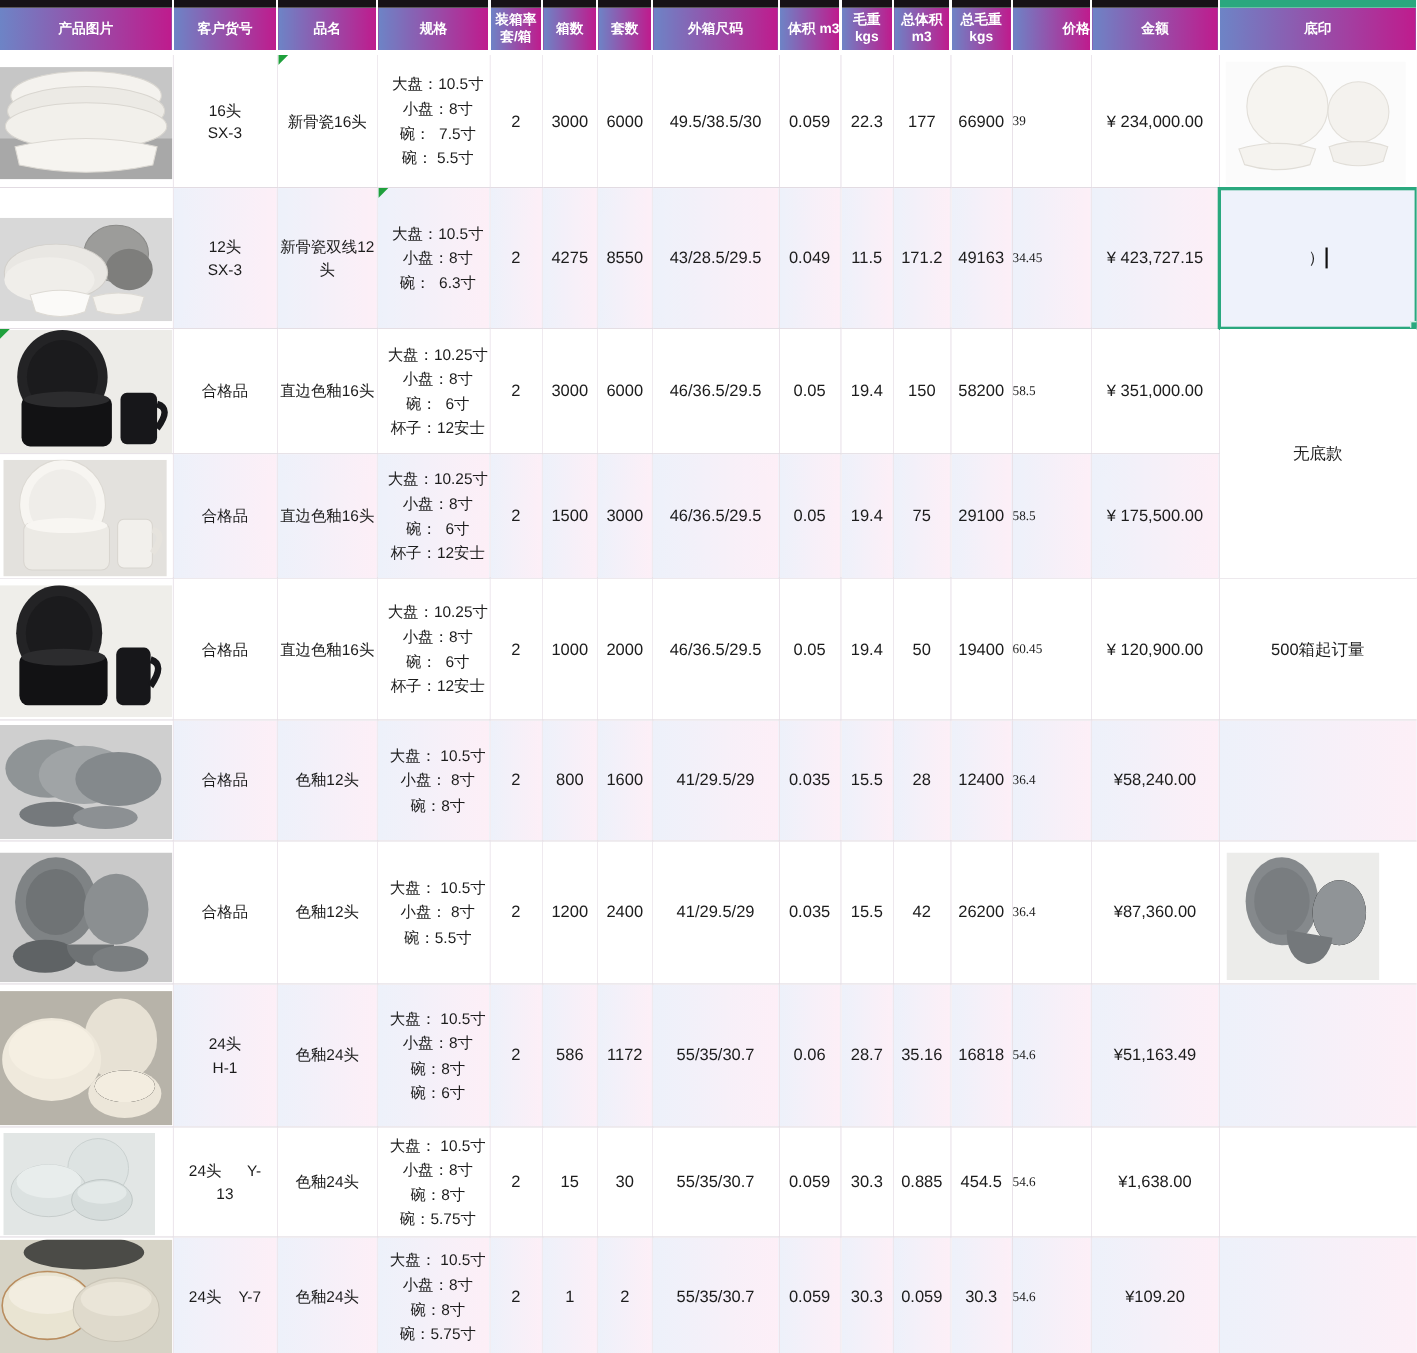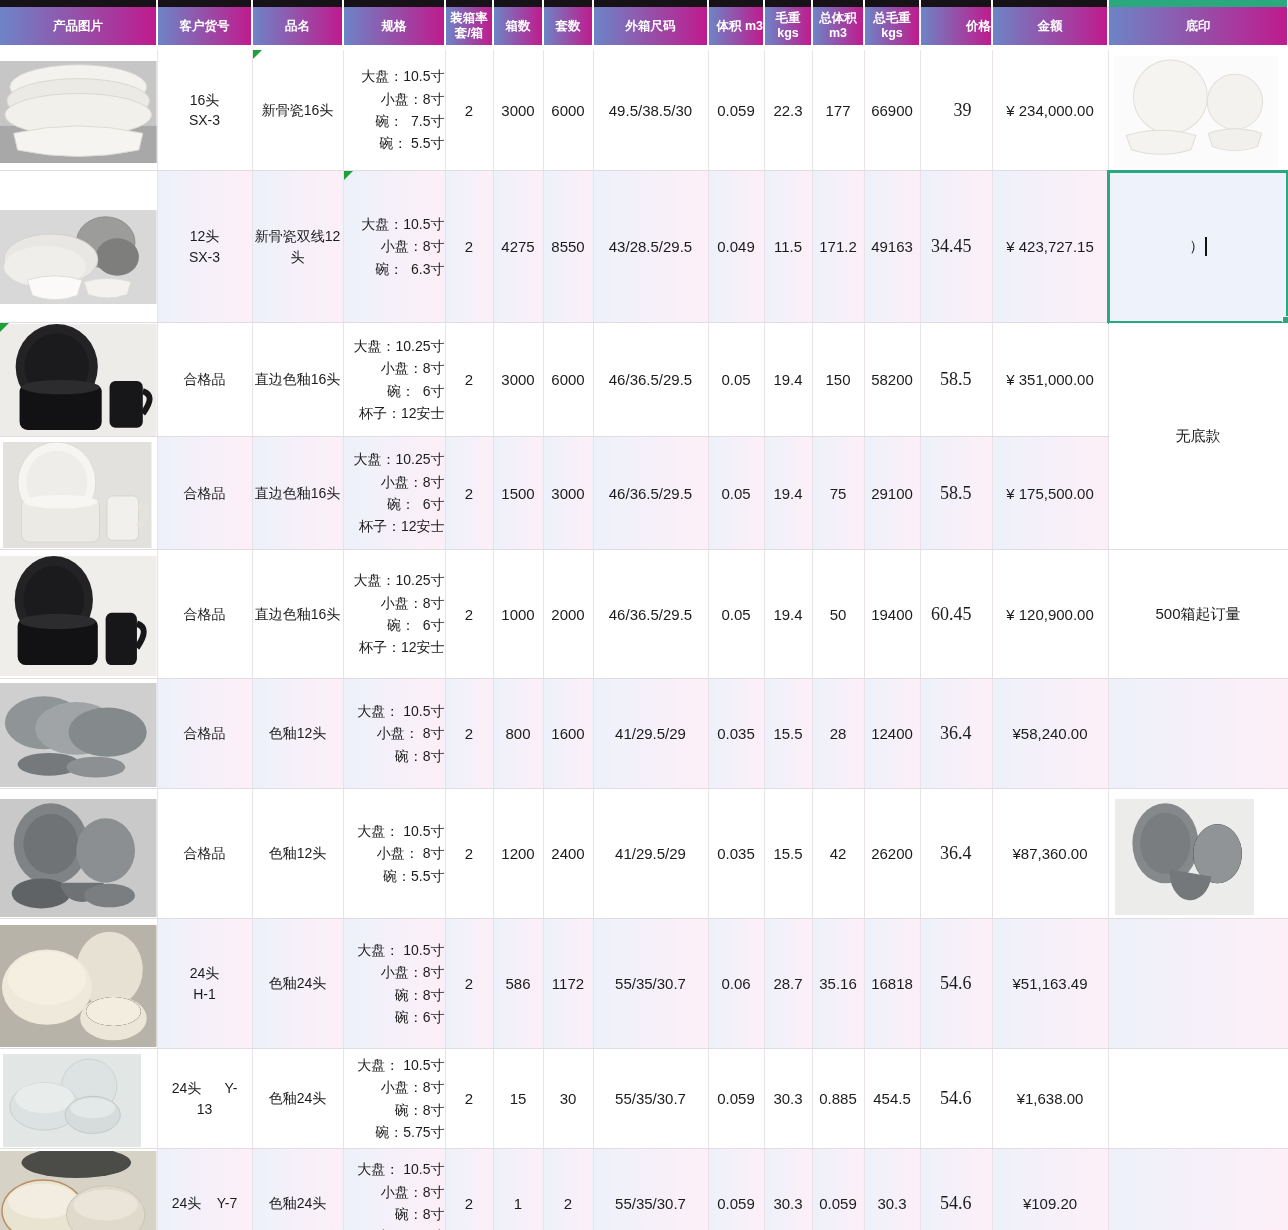--- a/index.html
+++ b/index.html
@@ -13,23 +13,23 @@
   
   tr.head th{height:38px;background:linear-gradient(90deg,#6d84c6,#bf1b8d);
     color:#fff;font-size:12.5px;font-weight:bold;text-align:center;
     white-space:pre-line;line-height:1.2;border-right:2px solid #fff;border-bottom:5px solid #fff;}
   tr.head th.left{text-align:right;padding-left:5px;}
   
   td.c{border-right:1px solid #e9e2e9;border-bottom:1px solid #e2dbe2;
        text-align:center;font-size:15px;background:#fff;}
   tr.band td.c{background:linear-gradient(90deg,#edf1fa,#fdeff7);}
   td.sku,td.pname{font-size:14px;white-space:pre-wrap;line-height:1.45;}
-  td.spec{text-align:right;font-size:14px;white-space:pre-wrap;line-height:1.6;padding-left:8px;margin-left:44px;}
-  td.price{text-align:right;padding-right:20px;font-family:"Liberation Serif","DejaVu Serif",serif;
-           font-size:18px;}
+  td.spec{text-align:center;font-size:14px;white-space:pre-wrap;line-height:1.6;padding-left:8px;margin-left:44px;}
+  td.price{text-align:left;padding-right:20px;font-family:"Liberation Serif","DejaVu Serif",serif;
+           font-size:12px;}
   td.imgc{background:#fff !important;}
   
   .ph{display:block;}
   .ph svg{display:block;width:100%;height:100%;}
   
   .tri{position:absolute;top:0;left:0;width:0;height:0;
        border-top:9px solid #1fa03c;border-right:9px solid transparent;z-index:2;}
   
   td.sel{background:#eef2fb !important;outline:3px solid #2aa87e;outline-offset:-2px;}
   .selwrap{display:flex;align-items:center;justify-content:center;height:100%;font-size:15px;}
@@ -144,21 +144,21 @@
             <rect width="160" height="110" fill="#fbfbfb"></rect>
             <circle cx="55" cy="40" r="36" fill="#f6f4f0" stroke="#e2dfd9"></circle>
             <circle cx="118" cy="45" r="27" fill="#f4f2ee" stroke="#e2dfd9"></circle>
             <path d="M12 78 q34 -10 68 0 l-5 14 q-29 9 -58 0 z" fill="#f5f3ef" stroke="#e0ddd7"></path>
             <path d="M92 76 q26 -9 52 0 l-4 13 q-22 8 -44 0 z" fill="#f2f0ec" stroke="#e0ddd7"></path>
           </svg>
         </span>
       </td>
     </tr>
 
-    <tr class="band" style="height:152px">
+    <tr class="band" style="height:128px">
       <td class="c imgc">
         <span class="ph" style="height:94px;margin:20px 0 0 0;">
           <svg viewBox="0 0 160 110" preserveAspectRatio="none">
             <rect width="160" height="110" fill="#d8d8d8"></rect>
             <circle cx="108" cy="38" r="30" fill="#9c9c9a" stroke="#8b8b89"></circle>
             <circle cx="120" cy="55" r="22" fill="#7e7e7c"></circle>
             <ellipse cx="52" cy="58" rx="48" ry="30" fill="#e9e7e3" stroke="#d2cfca"></ellipse>
             <ellipse cx="46" cy="66" rx="42" ry="24" fill="#f0eeea"></ellipse>
             <path d="M28 82 q28 -10 56 0 l-5 18 q-23 10 -46 0 z" fill="#fbfaf8" stroke="#dddad4"></path>
             <path d="M86 84 q24 -8 48 0 l-4 15 q-20 8 -40 0 z" fill="#f4f2ee" stroke="#dddad4"></path>

